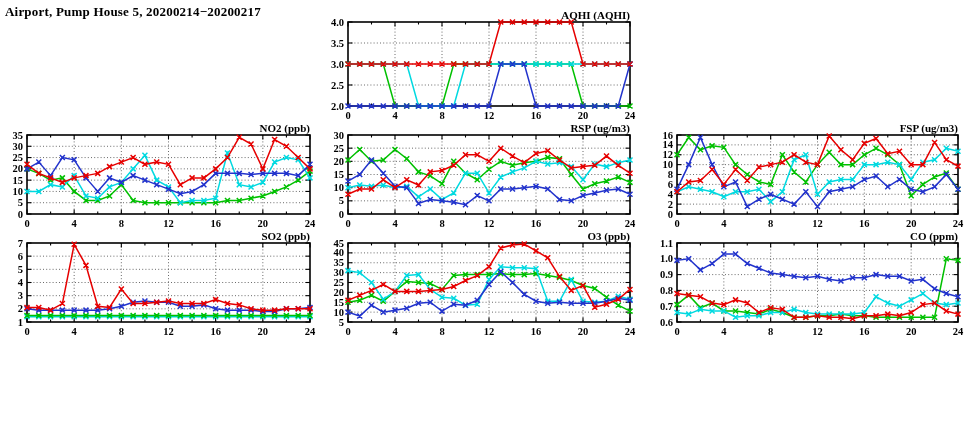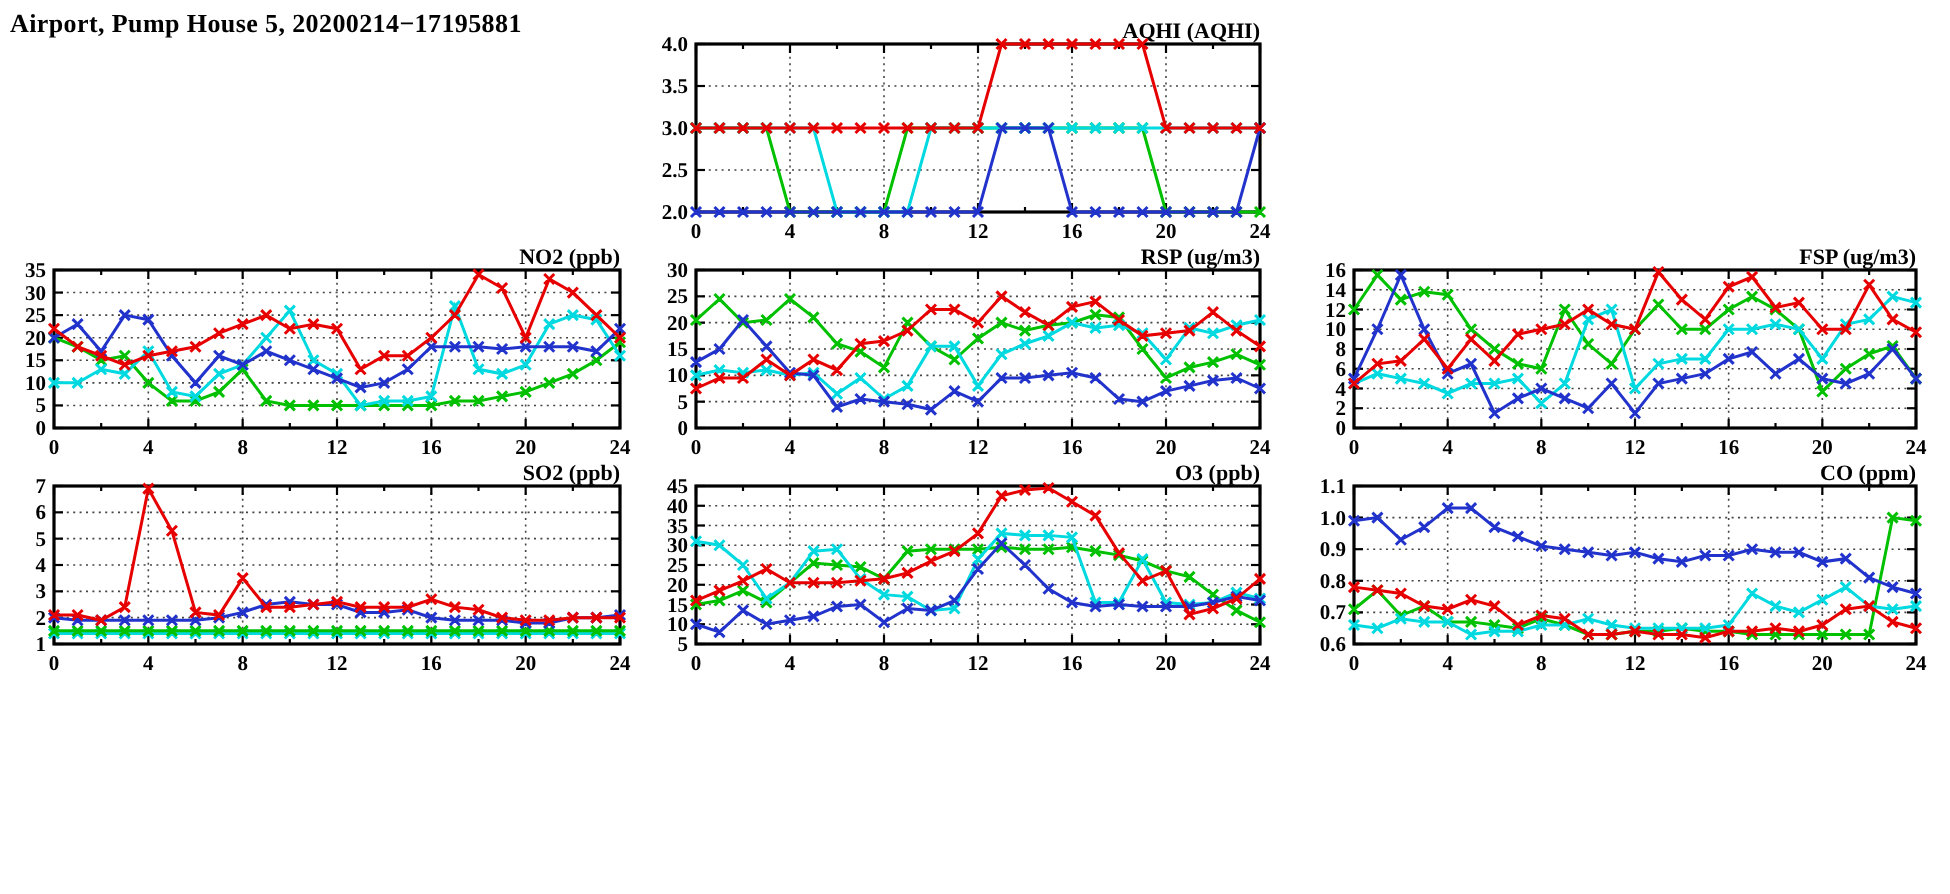--- a/index.html
+++ b/index.html
@@ -7,21 +7,21 @@
           font-family:"Liberation Serif","DejaVu Serif",serif;}
   #page-title{position:absolute;left:5px;top:4px;font-size:13px;font-weight:bold;color:#000;
               letter-spacing:0.2px;}
   .chart-panel{position:absolute;}
   .chart-panel svg{display:block;overflow:visible;}
 </style>
 </head>
 <body>
 
 <div id="screen">
-  <div id="page-title">Airport, Pump House 5, 20200214−17195881</div>
+  <div id="page-title">Airport, Pump House 5, 20200214−20200217</div>
 
   <div class="chart-panel" style="left: 322px; top: 9px;">
       <svg width="315" height="119" viewBox="0 0 315 119">
         <line x1="26" x2="308" y1="76" y2="76" stroke="#444444" stroke-width="0.8" stroke-dasharray="1,2.2"></line>
         <line x1="26" x2="308" y1="55" y2="55" stroke="#444444" stroke-width="0.8" stroke-dasharray="1,2.2"></line>
         <line x1="26" x2="308" y1="34" y2="34" stroke="#444444" stroke-width="0.8" stroke-dasharray="1,2.2"></line>
         <line x1="73" x2="73" y1="13" y2="97" stroke="#444444" stroke-width="0.8" stroke-dasharray="1,2.2"></line>
         <line x1="120" x2="120" y1="13" y2="97" stroke="#444444" stroke-width="0.8" stroke-dasharray="1,2.2"></line>
         <line x1="167" x2="167" y1="13" y2="97" stroke="#444444" stroke-width="0.8" stroke-dasharray="1,2.2"></line>
         <line x1="214" x2="214" y1="13" y2="97" stroke="#444444" stroke-width="0.8" stroke-dasharray="1,2.2"></line>

